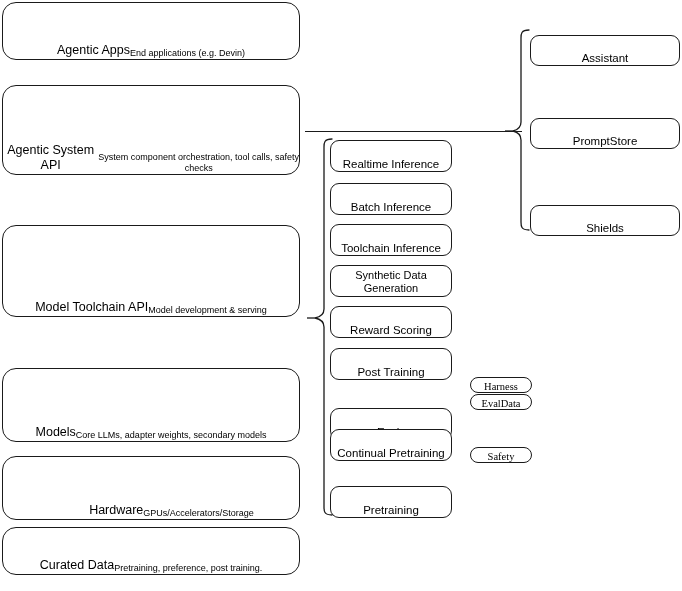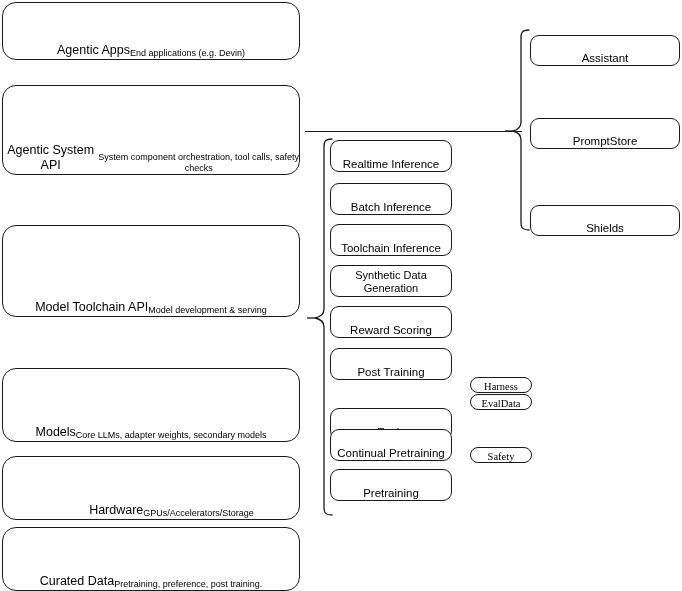--- a/index.html
+++ b/index.html
@@ -123,21 +123,21 @@
   <div class="box layer-box" style="top:368px; height:74px;">
     <div class="layer-title">Models</div>
     <div class="layer-sub">Core LLMs, adapter weights, secondary models</div>
   </div>
 
   <div class="box layer-box" style="top:456px; height:64px;padding-left:41px;">
     <div class="layer-title">Hardware</div>
     <div class="layer-sub">GPUs/Accelerators/Storage</div>
   </div>
 
-  <div class="box layer-box" style="top:527px; height:64px;">
+  <div class="box layer-box" style="top:527px; height:48px;">
     <div class="layer-title">Curated Data</div>
     <div class="layer-sub">Pretraining, preference, post training.</div>
   </div>
 
   <div class="connector-line" style="left:305px; top:131px; width:217px; height:1.2px;"></div>
 
   <div class="brace" style="left:505px; top:28px; width:26px; height:204px;">
     <svg width="26" height="204" viewBox="0 0 26 204" fill="none" xmlns="http://www.w3.org/2000/svg">
       <path d="M24 2 C16 2 16 6 16 10 L16 94 C16 100 12 102 8 103 C12 104 16 106 16 112 L16 194 C16 198 16 202 24 202" stroke="#1a1a1a" stroke-width="1.3" fill="none" stroke-linecap="round"></path>
       <path d="M0 103 L8 103" stroke="#1a1a1a" stroke-width="1.3" fill="none"></path>
@@ -168,21 +168,21 @@
   </div>
   <div class="box mid-box" style="top:348px;">
     <span>Post Training</span>
   </div>
   <div class="box mid-box" style="top:376px;margin-top:32px;">
     <span>Evals</span>
   </div>
   <div class="box mid-box" style="top:429px;">
     <span>Continual Pretraining</span>
   </div>
-  <div class="box mid-box" style="top:469px;">
+  <div class="box mid-box" style="top:486px;">
     <span>Pretraining</span>
   </div>
 
   <div class="pill" style="top:377px;">
     <span>Harness</span>
   </div>
   <div class="pill" style="top:394px;">
     <span>EvalData</span>
   </div>
   <div class="pill" style="top:431px;margin-top:16px;">

